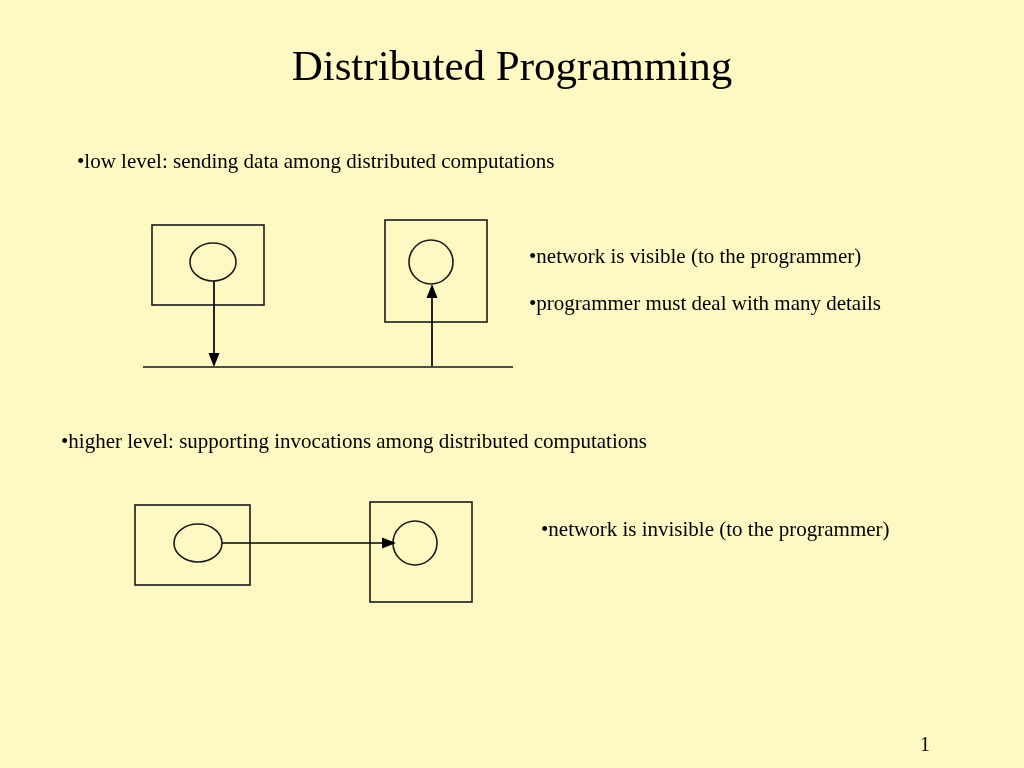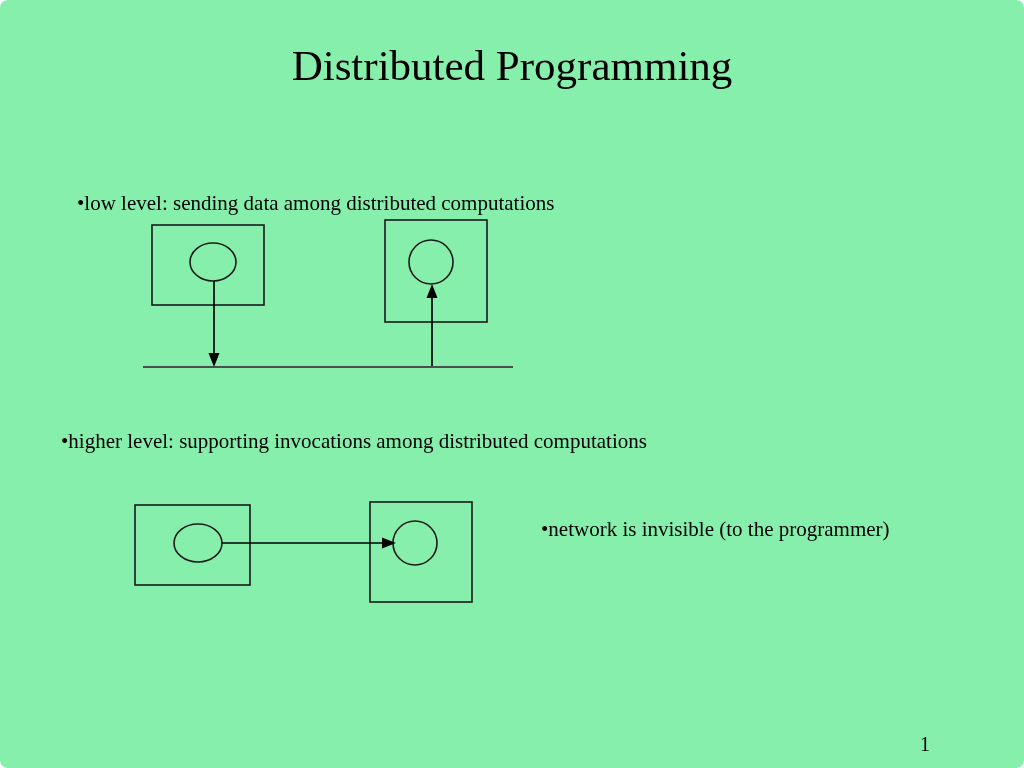--- a/index.html
+++ b/index.html
@@ -14,22 +14,21 @@
     position: relative;
     overflow: hidden;
     font-family: "Liberation Serif", "DejaVu Serif", serif;
     color: #000000;
   }
   .slide {
     position: absolute;
     inset: 0;
     width: 1024px;
     height: 768px;
-    background: #86efac;
-    border-radius: 8px;
+    background: #fef9c3;
   }
   .slide-title {
     position: absolute;
     left: 0;
     top: 40px;
     width: 1024px;
     text-align: center;
     font-size: 43px;
     line-height: 52px;
     font-weight: normal;
@@ -40,21 +39,20 @@
   .bullet-line {
     position: absolute;
     font-size: 21px;
     line-height: 26px;
     color: #000000;
     white-space: nowrap;
   }
   #bullet-low-level {
     left: 77px;
     top: 148px;
-    margin-top: 42px;
   }
   #bullet-higher-level {
     left: 61px;
     top: 428px;
     text-align: center;
   }
   #note-network-visible {
     left: 529px;
     top: 243px;
   }
@@ -137,21 +135,23 @@
 
       <rect class="shape-stroke" x="265" y="20" width="102" height="102"></rect>
       <circle class="shape-stroke" cx="311" cy="62" r="22"></circle>
       <line class="conn-stroke" x1="312" y1="167" x2="312" y2="93"></line>
       <polygon class="arrow-head" points="312,84 306.5,98 317.5,98"></polygon>
 
       <line class="net-stroke" x1="23" y1="167" x2="393" y2="167"></line>
     </svg>
   </div>
 
+  <div class="bullet-line" id="note-network-visible">•network is visible (to the programmer)</div>
 
+  <div class="bullet-line" id="note-many-details">•programmer must deal with many details</div>
 
   <div class="bullet-line" id="bullet-higher-level">•higher level: supporting invocations among distributed computations</div>
 
   <div class="diagram" id="diagram-higher-level">
     <svg width="380" height="125" viewBox="0 0 380 125" xmlns="http://www.w3.org/2000/svg">
       <rect class="shape-stroke" x="15" y="15" width="115" height="80"></rect>
       <ellipse class="shape-stroke" cx="78" cy="53" rx="24" ry="19"></ellipse>
 
       <rect class="shape-stroke" x="250" y="12" width="102" height="100"></rect>
       <circle class="shape-stroke" cx="295" cy="53" r="22"></circle>

